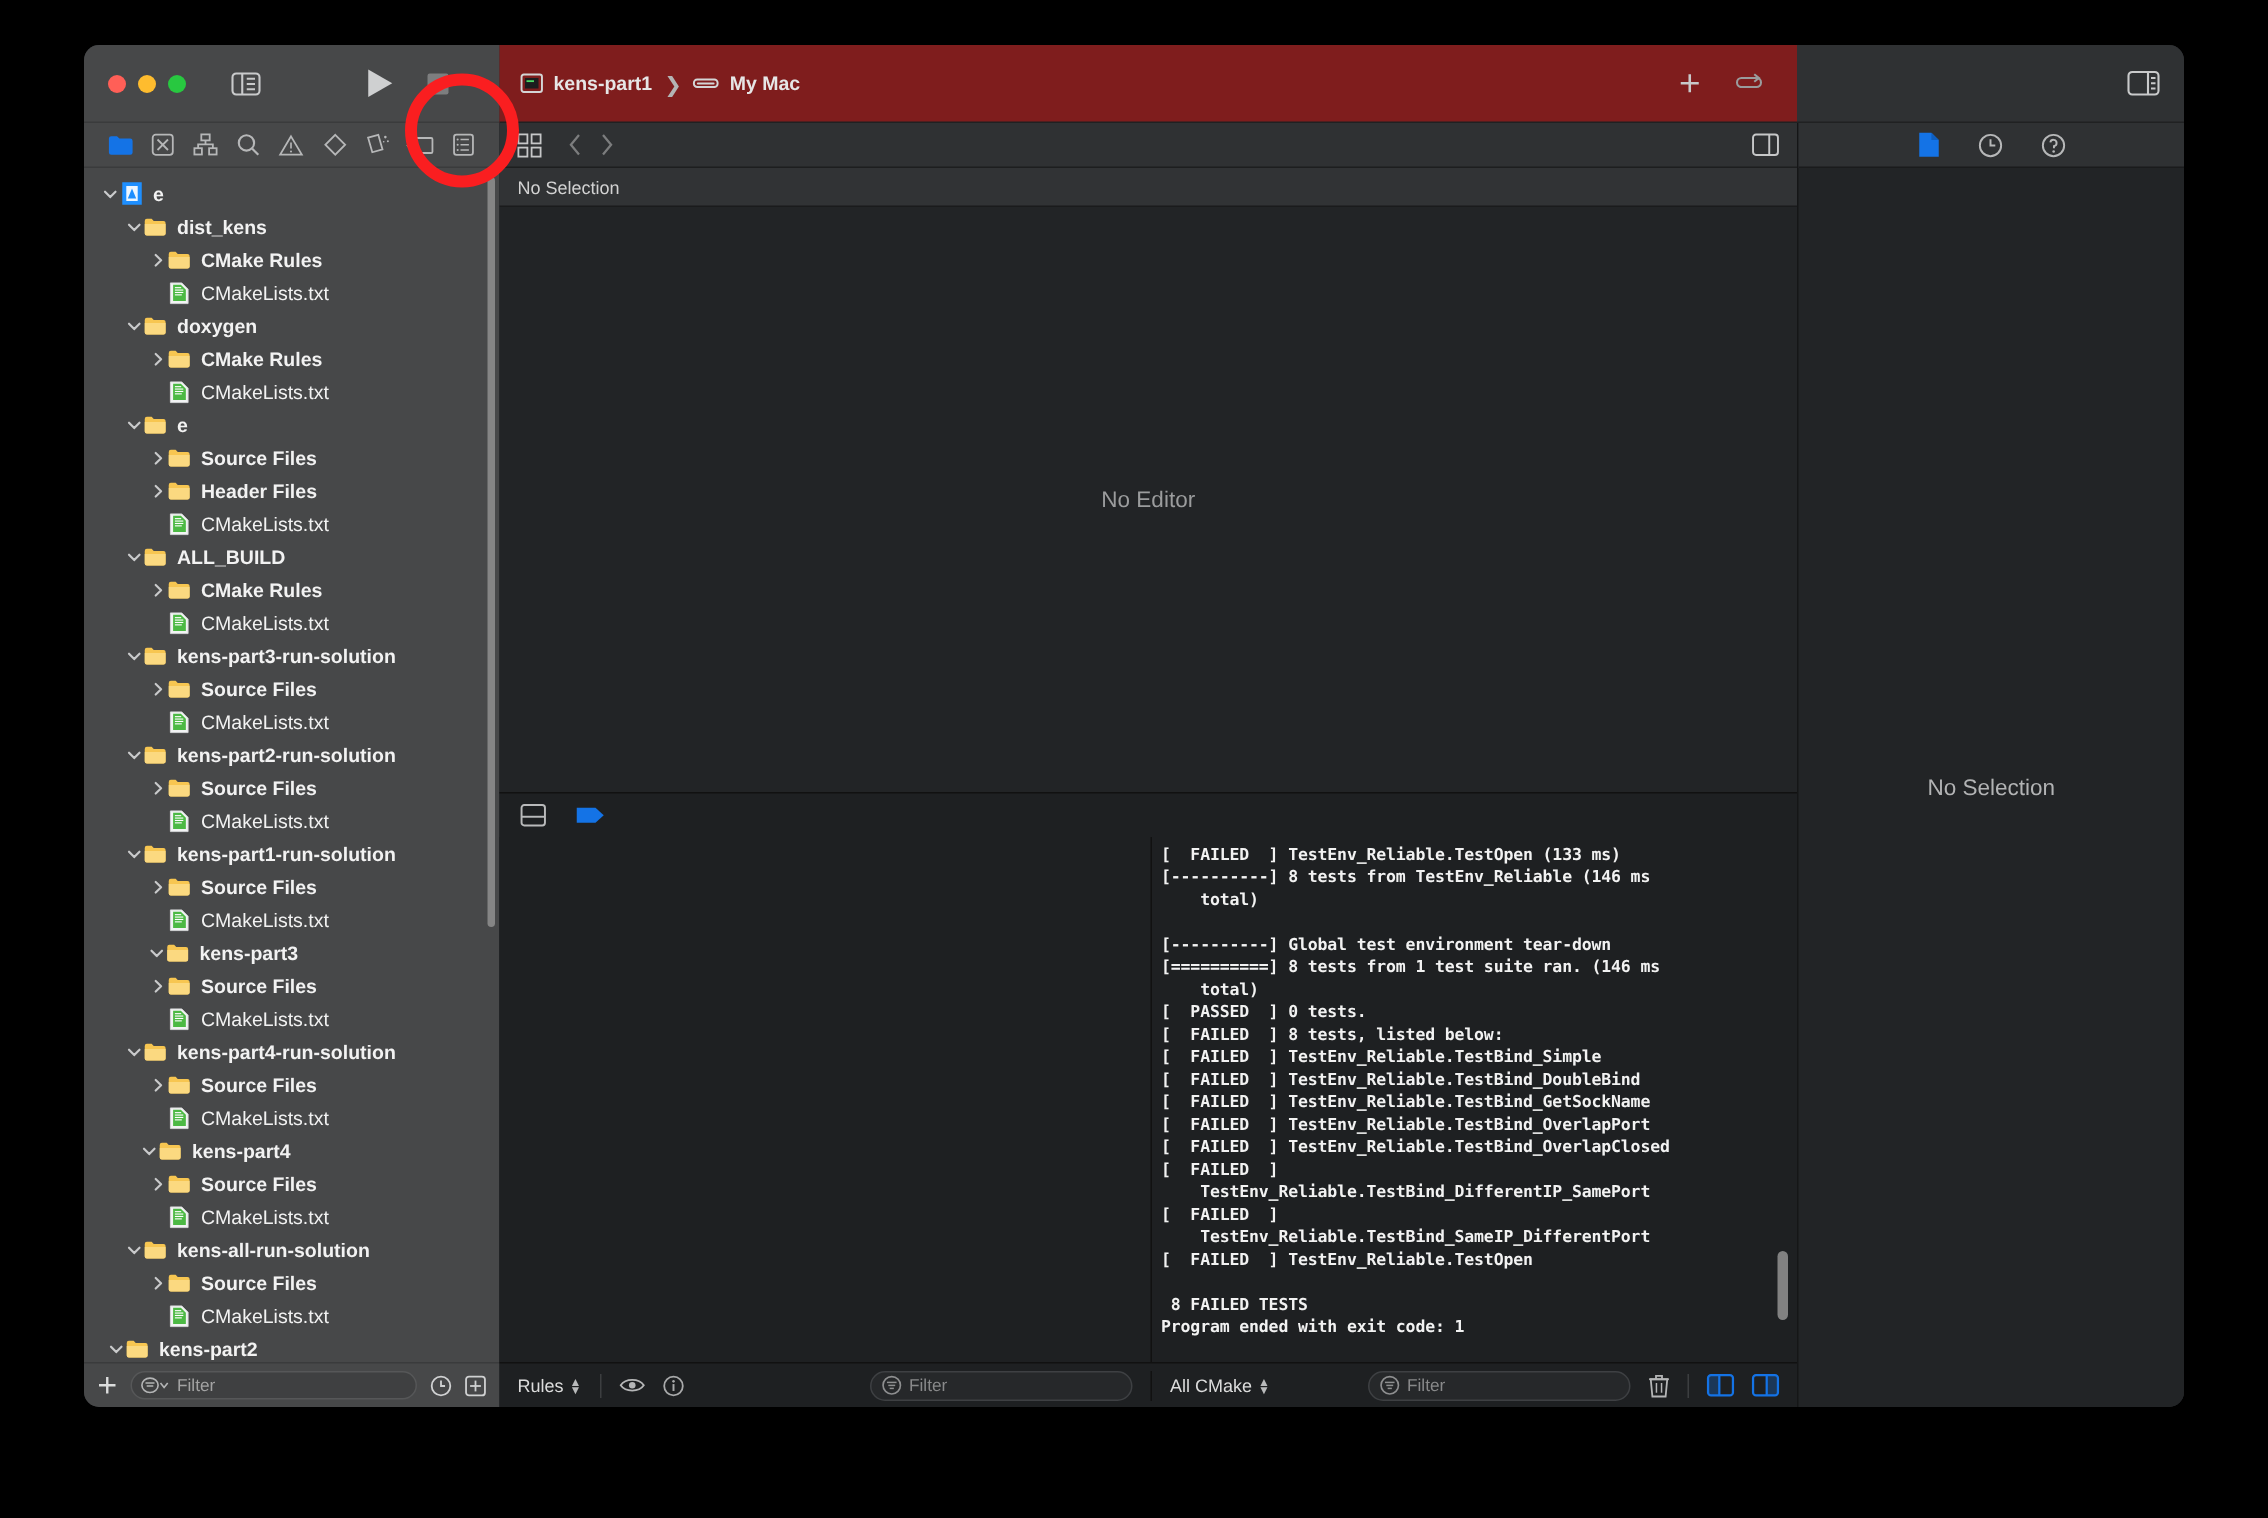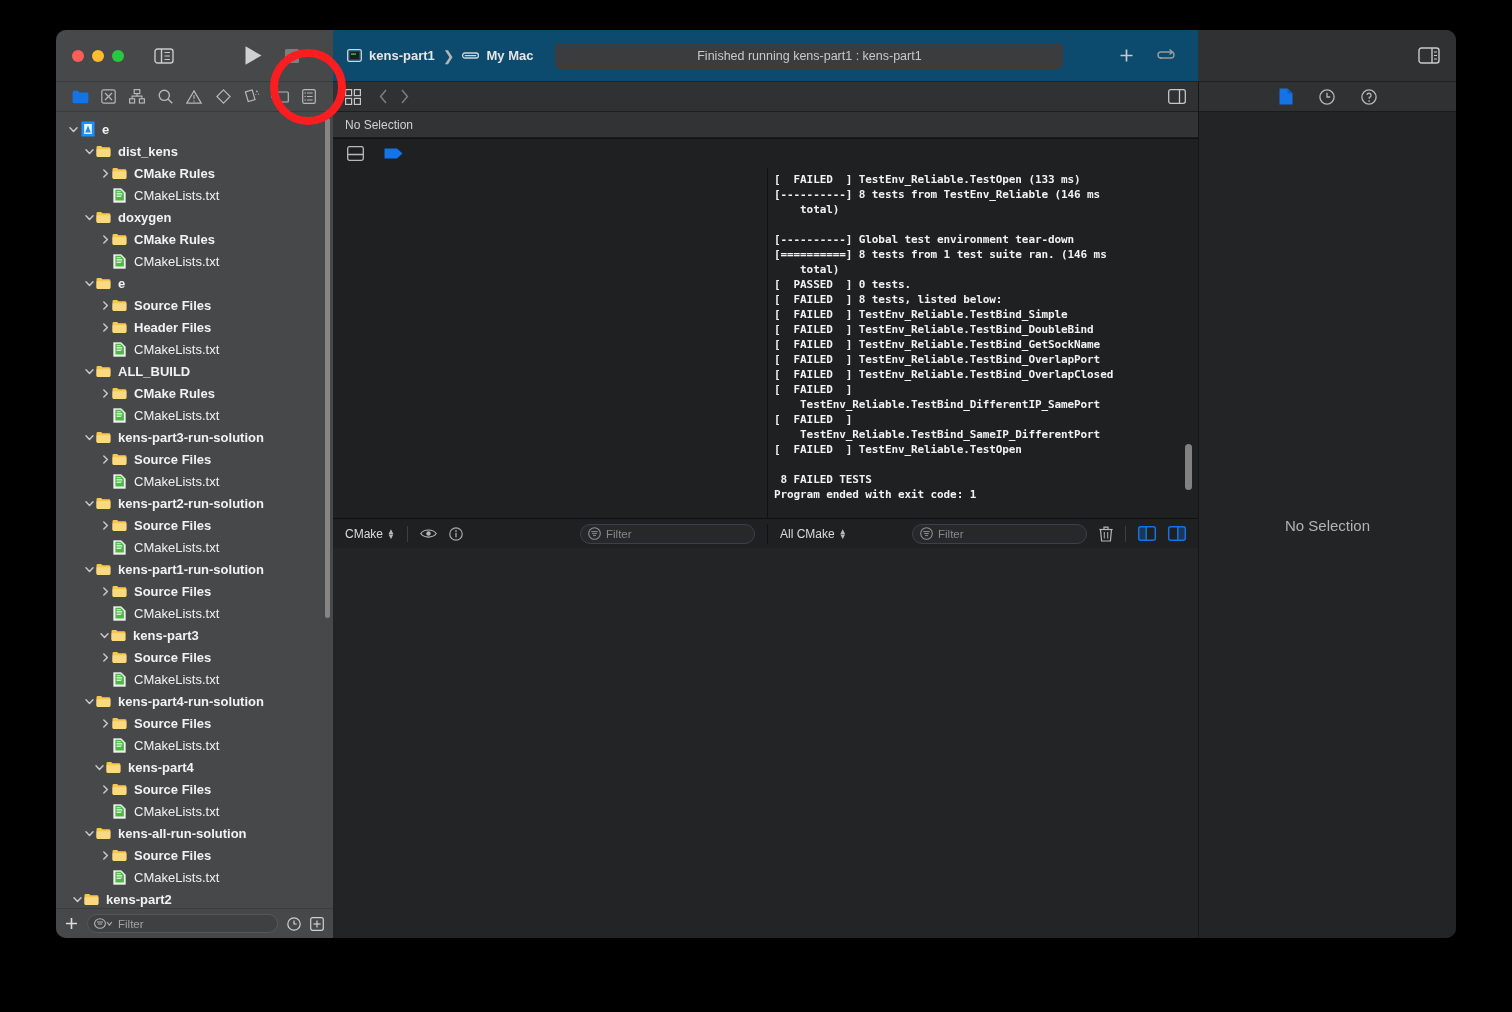--- a/index.html
+++ b/index.html
@@ -18,21 +18,21 @@
   .tb-left {
     width:277px; background:#474849; display:flex; align-items:center;
     padding-left:16px; gap:8px; border-bottom:1px solid #3a3b3c;
   }
   .lights { display:flex; gap:8px; align-items:center; }
   .light { width:12px; height:12px; border-radius:50%; }
   .l-red{background:#ff5f57;} .l-yel{background:#febc2e;} .l-grn{background:#28c840;}
   .sidebar-toggle { margin-left:22px; width:20px; height:16px; }
   .run-area { display:flex; align-items:center; gap:22px; margin-left:62px; }
   .tb-right {
-    flex:1; background:#0c4a6e; display:flex; align-items:center;
+    flex:1; background:#7f1d1d; display:flex; align-items:center;
     padding:0 14px; gap:10px; border-bottom:1px solid #202122;
   }
   .scheme { display:flex; align-items:center; gap:7px; font-size:13px; font-weight:700; color:#e6e6e6; white-space:nowrap; }
   .scheme .sep { color:#b4b4b4; font-weight:400; font-size:14px; padding:0 1px;}
   .activity {
     flex:1; max-width:508px; height:26px; background:#3a3c3e; border-radius:5px;
     display:flex; align-items:center; justify-content:center;
     font-size:12.5px; color:#c9c9c9; margin-left:12px;
   }
   .tb-btns { margin-left:auto; display:flex; align-items:center; gap:22px; padding-right:8px; }
@@ -167,23 +167,20 @@
         <span class="sep">❯</span>
         <span>
           <svg width="17" height="9" viewBox="0 0 17 9">
             <rect x="0.6" y="2" width="15.8" height="5" rx="2.2" fill="none" stroke="#d4d5d6" stroke-width="1.3"></rect>
             <rect x="2.6" y="4" width="11.8" height="1.3" rx="0.6" fill="#d4d5d6"></rect>
           </svg>
         </span>
         <span>My Mac</span>
       </div>
 
-      <div class="activity">
-        <span>Finished running kens-part1 : kens-part1</span>
-      </div>
 
       <div class="tb-btns">
         <div>
           <svg width="15" height="15" viewBox="0 0 15 15">
             <line x1="7.5" y1="1.5" x2="7.5" y2="13.5" stroke="#c8c9ca" stroke-width="1.7"></line>
             <line x1="1.5" y1="7.5" x2="13.5" y2="7.5" stroke="#c8c9ca" stroke-width="1.7"></line>
           </svg>
         </div>
         <div>
           <svg width="20" height="13" viewBox="0 0 20 13">
@@ -870,20 +867,23 @@
             <rect x="0.7" y="0.7" width="16.6" height="13.6" rx="2" fill="none" stroke="#c6c7c8" stroke-width="1.3"></rect>
             <line x1="11.5" y1="0.7" x2="11.5" y2="14.3" stroke="#c6c7c8" stroke-width="1.3"></line>
           </svg>
         </div>
       </div>
 
       <div class="jumpbar">
         <span>No Selection</span>
       </div>
 
+      <div class="editor">
+        <span class="no-editor">No Editor</span>
+      </div>
 
       <div class="dbg-bar">
         <div>
           <svg width="17" height="15" viewBox="0 0 17 15">
             <rect x="0.7" y="0.7" width="15.6" height="13.6" rx="1.8" fill="none" stroke="#b9babb" stroke-width="1.3"></rect>
             <line x1="0.7" y1="8.5" x2="16.3" y2="8.5" stroke="#b9babb" stroke-width="1.3"></line>
           </svg>
         </div>
         <div>
           <svg width="20" height="13" viewBox="0 0 20 13">
@@ -918,21 +918,21 @@
  8 FAILED TESTS
 Program ended with exit code: 1</pre>
           <div class="con-track"></div>
           <div class="con-thumb"></div>
         </div>
       </div>
 
       <div class="dbg-foot">
         <div class="foot-left">
           <span class="pop">
-            <span>CMake</span>
+            <span>Rules</span>
             <span class="stepper">
                 <span>▲</span>
                 <span>▼</span>
               </span>
           </span>
           <span class="vsep"></span>
           <span>
             <svg width="17" height="11" viewBox="0 0 17 11">
               <path d="M0.8 5.5 C4 0.8 13 0.8 16.2 5.5 C13 10.2 4 10.2 0.8 5.5 Z" fill="none" stroke="#b5b6b7" stroke-width="1.2"></path>
               <circle cx="8.5" cy="5.5" r="2.2" fill="#b5b6b7"></circle>

